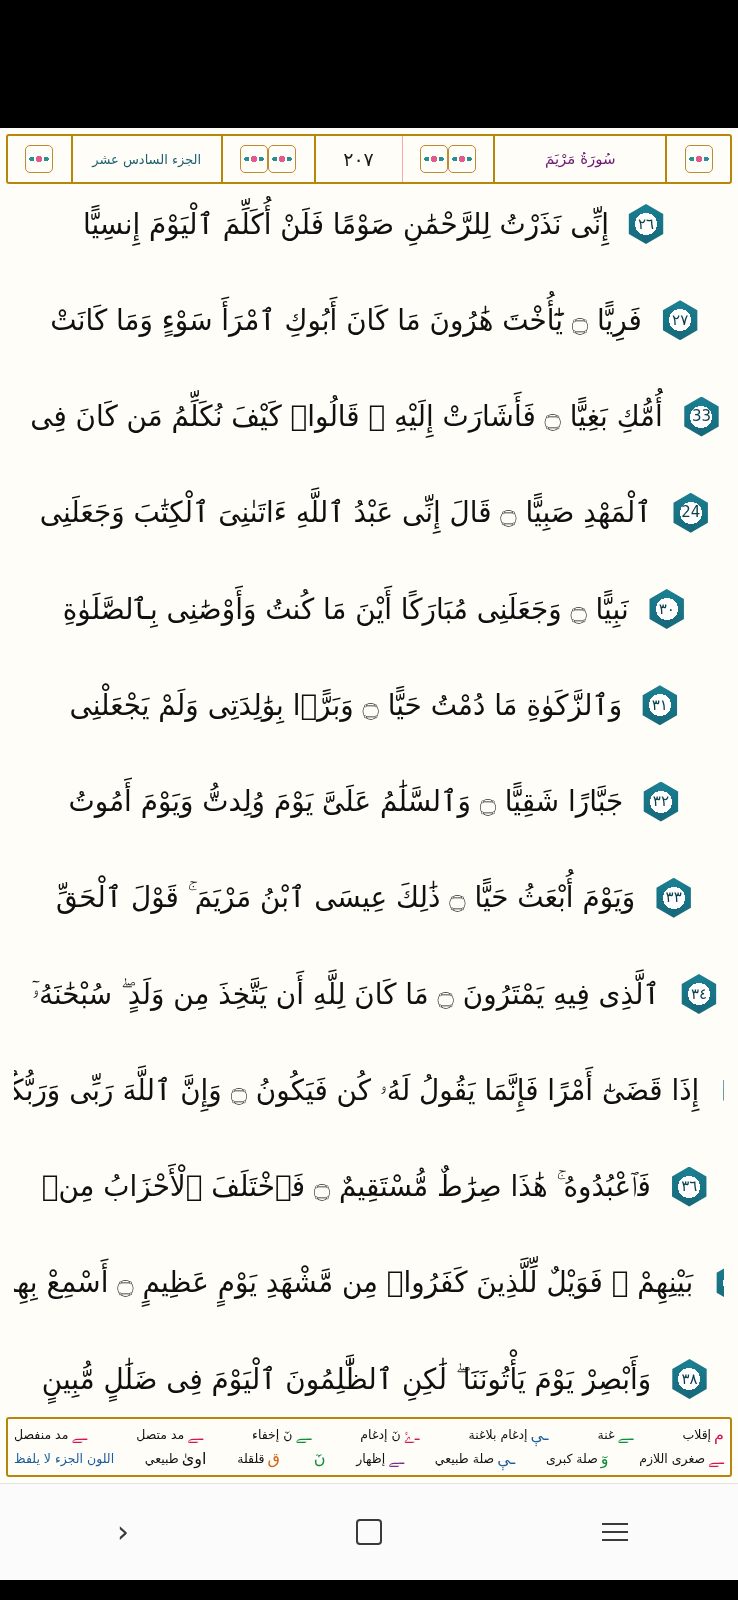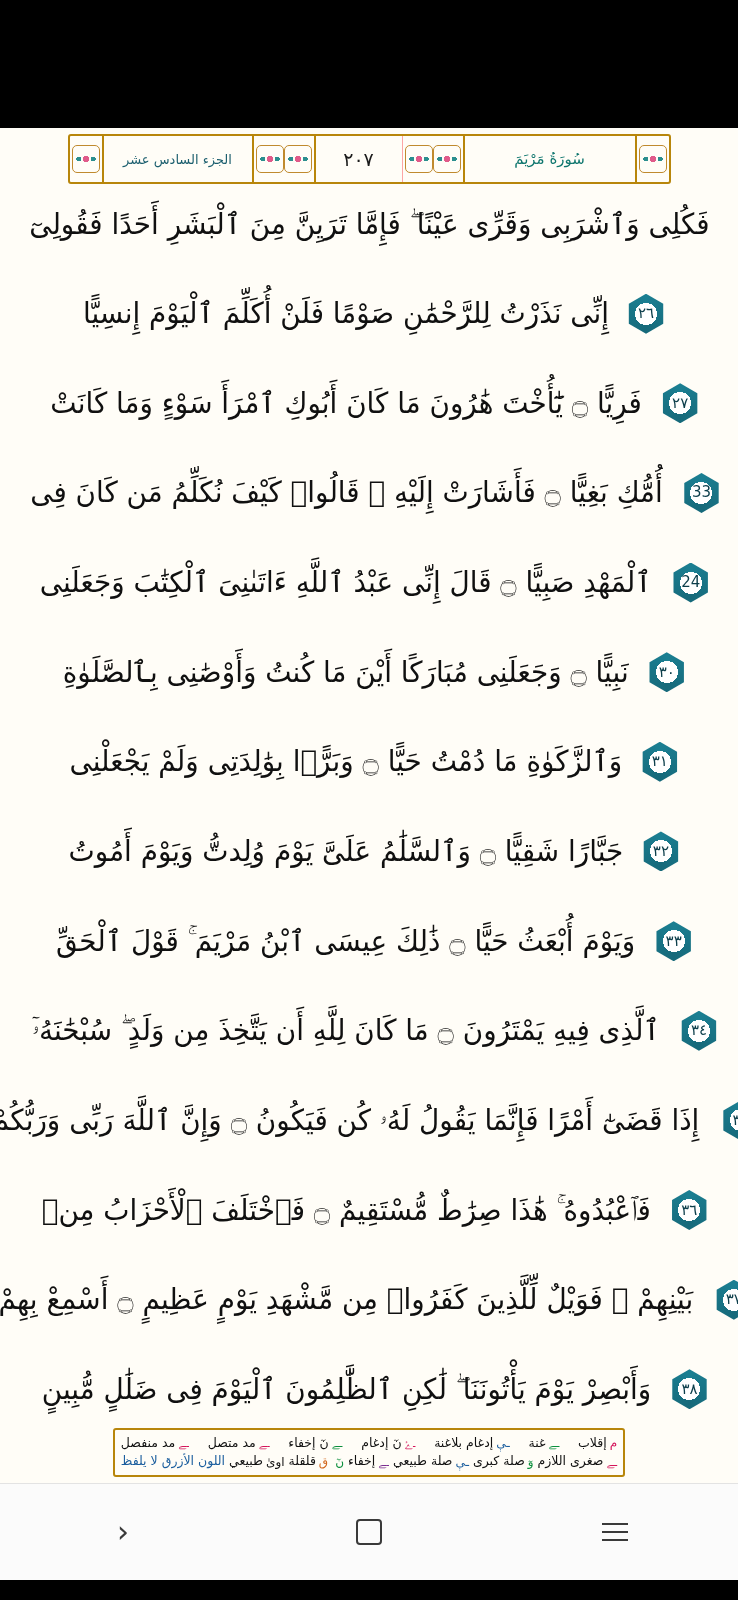--- a/index.html
+++ b/index.html
@@ -27,21 +27,20 @@
     flex: 0 0 auto;
   }
   .page {
     flex: 1 1 auto;
     background: #fffdf7;
     display: flex;
     flex-direction: column;
     position: relative;
     padding: 0;
     overflow: hidden;
-    align-items: center;
   }
 
   
   .header-band {
     position: relative;
     margin: 6px 6px 0 6px;
     height: 46px;
     border: 2px solid #b8860b;
     border-radius: 3px;
     background: #fffdf7;
@@ -73,21 +72,21 @@
       radial-gradient(circle at 78% 50%, #2b8f8f 0 2.5px, transparent 2.5px),
       #fffdf7;
   }
   .cartouche {
     min-width: 150px;
     padding: 0 10px;
     border-left: 2px solid #b8860b;
     border-right: 2px solid #b8860b;
     font-family: "DejaVu Sans", sans-serif;
     font-size: 15px;
-    color: #0f766e;
+    color: #701a75;
     direction: rtl;
     white-space: nowrap;
   }
   .page-num-box {
     min-width: 86px;
     border-left: 2px solid #b8860b;
     border-right: 1px solid #fca5a5;
     font-size: 19px;
     color: #1b1b1b;
     letter-spacing: 1px;
@@ -164,22 +163,21 @@
     flex-wrap: nowrap;
     gap: 4px;
     white-space: nowrap;
   }
   .legend-item {
     display: inline-flex;
     align-items: center;
     gap: 3px;
   }
   .legend-item .sym {
-    font-size: 12px;
-    font-family: Liberation Serif, serif;
+    font-size: 16px;
   }
   .c-red { color: #d4145a; }
   .c-green { color: #0a8f3c; }
   .c-blue { color: #1b5e9e; }
   .c-purple { color: #7a2d8f; }
   .c-orange { color: #d1661b; }
 
   
   .navbar {
     flex: 0 0 auto;
@@ -250,23 +248,20 @@
         <span class="dot"></span>
       </div>
       <div class="seg cartouche">سُورَةُ مَرْيَمَ</div>
       <div class="seg orn">
         <span class="dot"></span>
       </div>
     </div>
 
     <div class="mushaf">
       <div class="ayah-line">
-        <span class="txt">فَكُلِى وَٱشْرَبِى وَقَرِّى عَيْنًا ۖ فَإِمَّا تَرَيِنَّ مِنَ ٱلْبَشَرِ أَحَدًا فَقُولِىٓ</span>
-      </div>
-      <div class="ayah-line">
         <span class="marker">٢٦</span>
         <span class="txt">إِنِّى نَذَرْتُ لِلرَّحْمَٰنِ صَوْمًا فَلَنْ أُكَلِّمَ ٱلْيَوْمَ إِنسِيًّا</span>
       </div>
       <div class="ayah-line">
         <span class="marker">٢٧</span>
         <span class="txt">فَرِيًّا ۝ يَٰٓأُخْتَ هَٰرُونَ مَا كَانَ أَبُوكِ ٱمْرَأَ سَوْءٍ وَمَا كَانَتْ</span>
       </div>
       <div class="ayah-line">
         <span class="marker">33</span>
         <span class="txt">أُمُّكِ بَغِيًّا ۝ فَأَشَارَتْ إِلَيْهِ ۖ قَالُوا۟ كَيْفَ نُكَلِّمُ مَن كَانَ فِى</span>
@@ -352,36 +347,36 @@
         <span class="legend-item">
           <span class="sym c-green">وٓ</span>
           <span>صلة كبرى</span>
         </span>
         <span class="legend-item">
           <span class="sym c-blue">ـﯥ</span>
           <span>صلة طبيعي</span>
         </span>
         <span class="legend-item">
           <span class="sym c-purple">ـﮯ</span>
-          <span>إخفاء</span>
+          <span>إظهار</span>
         </span>
         <span class="legend-item">
           <span class="sym c-green">نٓ</span>
           <span></span>
         </span>
         <span class="legend-item">
           <span class="sym c-orange">ق</span>
           <span>قلقلة</span>
         </span>
         <span class="legend-item">
           <span class="sym">اوىٰ</span>
           <span>طبيعي</span>
         </span>
         <span class="legend-item">
-          <span class="c-blue">اللون الأزرق لا يلفظ</span>
+          <span class="c-blue">اللون الجزء لا يلفظ</span>
         </span>
       </div>
     </div>
 
   </div>
 
   <div class="navbar">
     <div class="navbtn">
       <span class="chev">›</span>
     </div>

